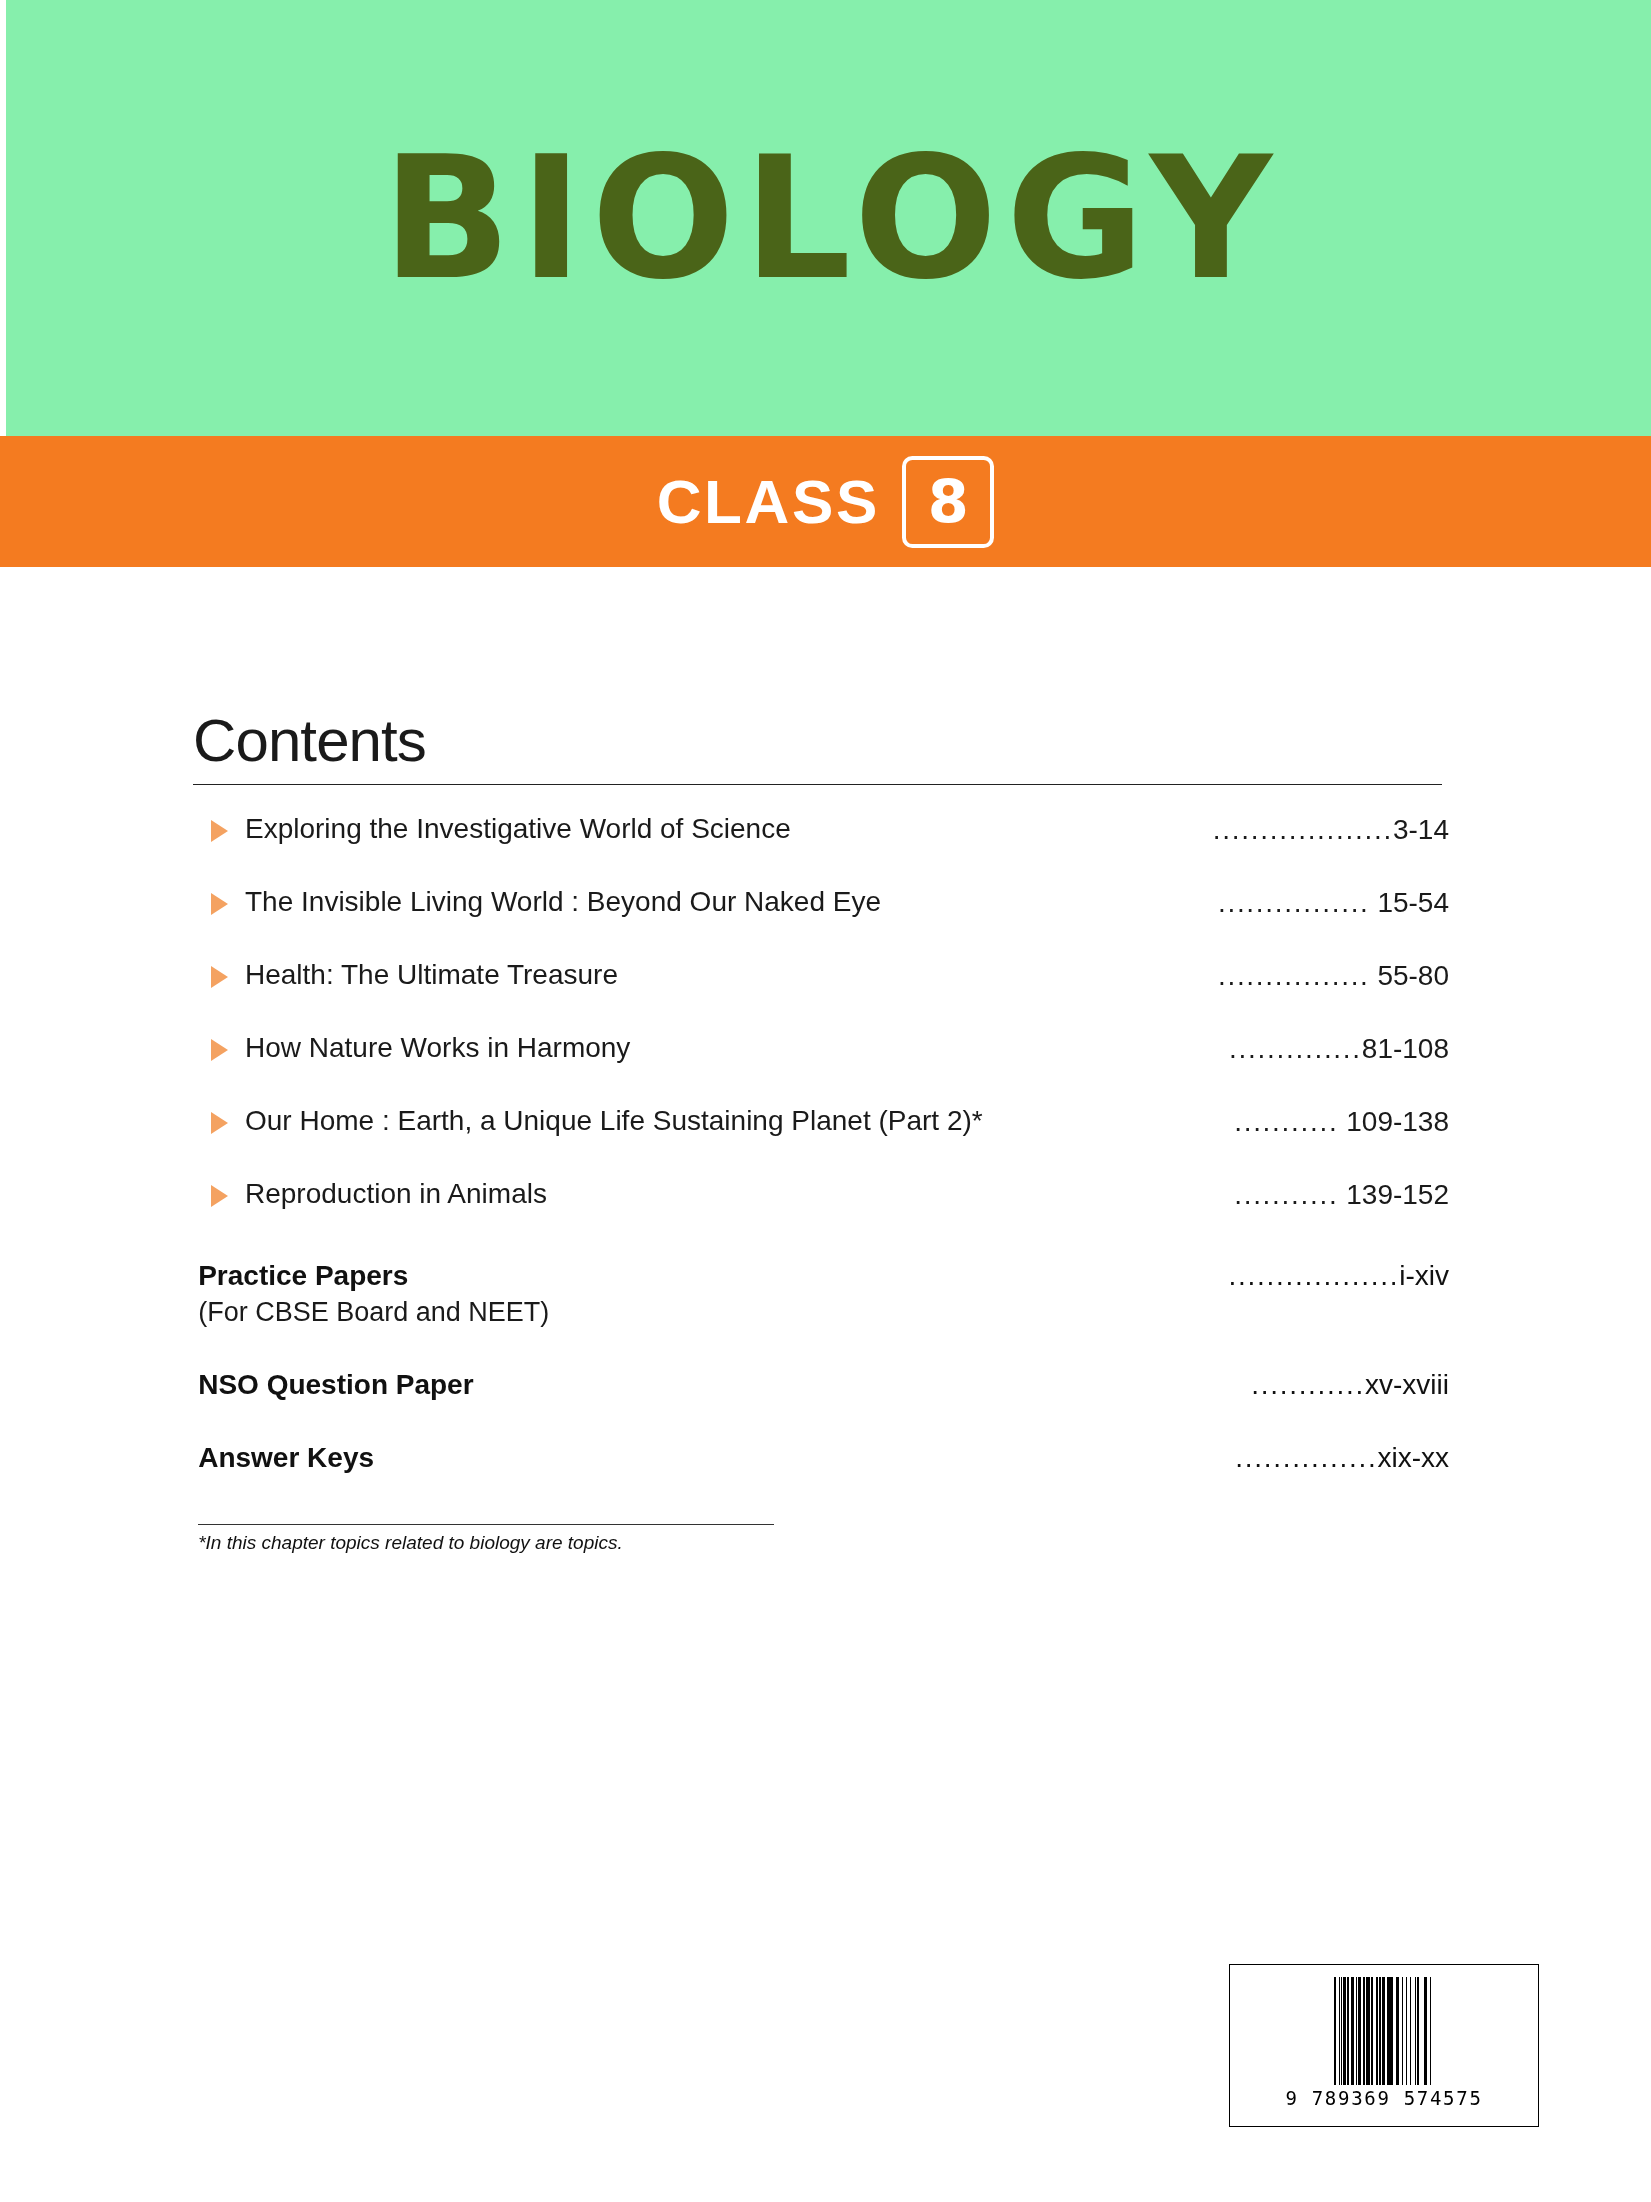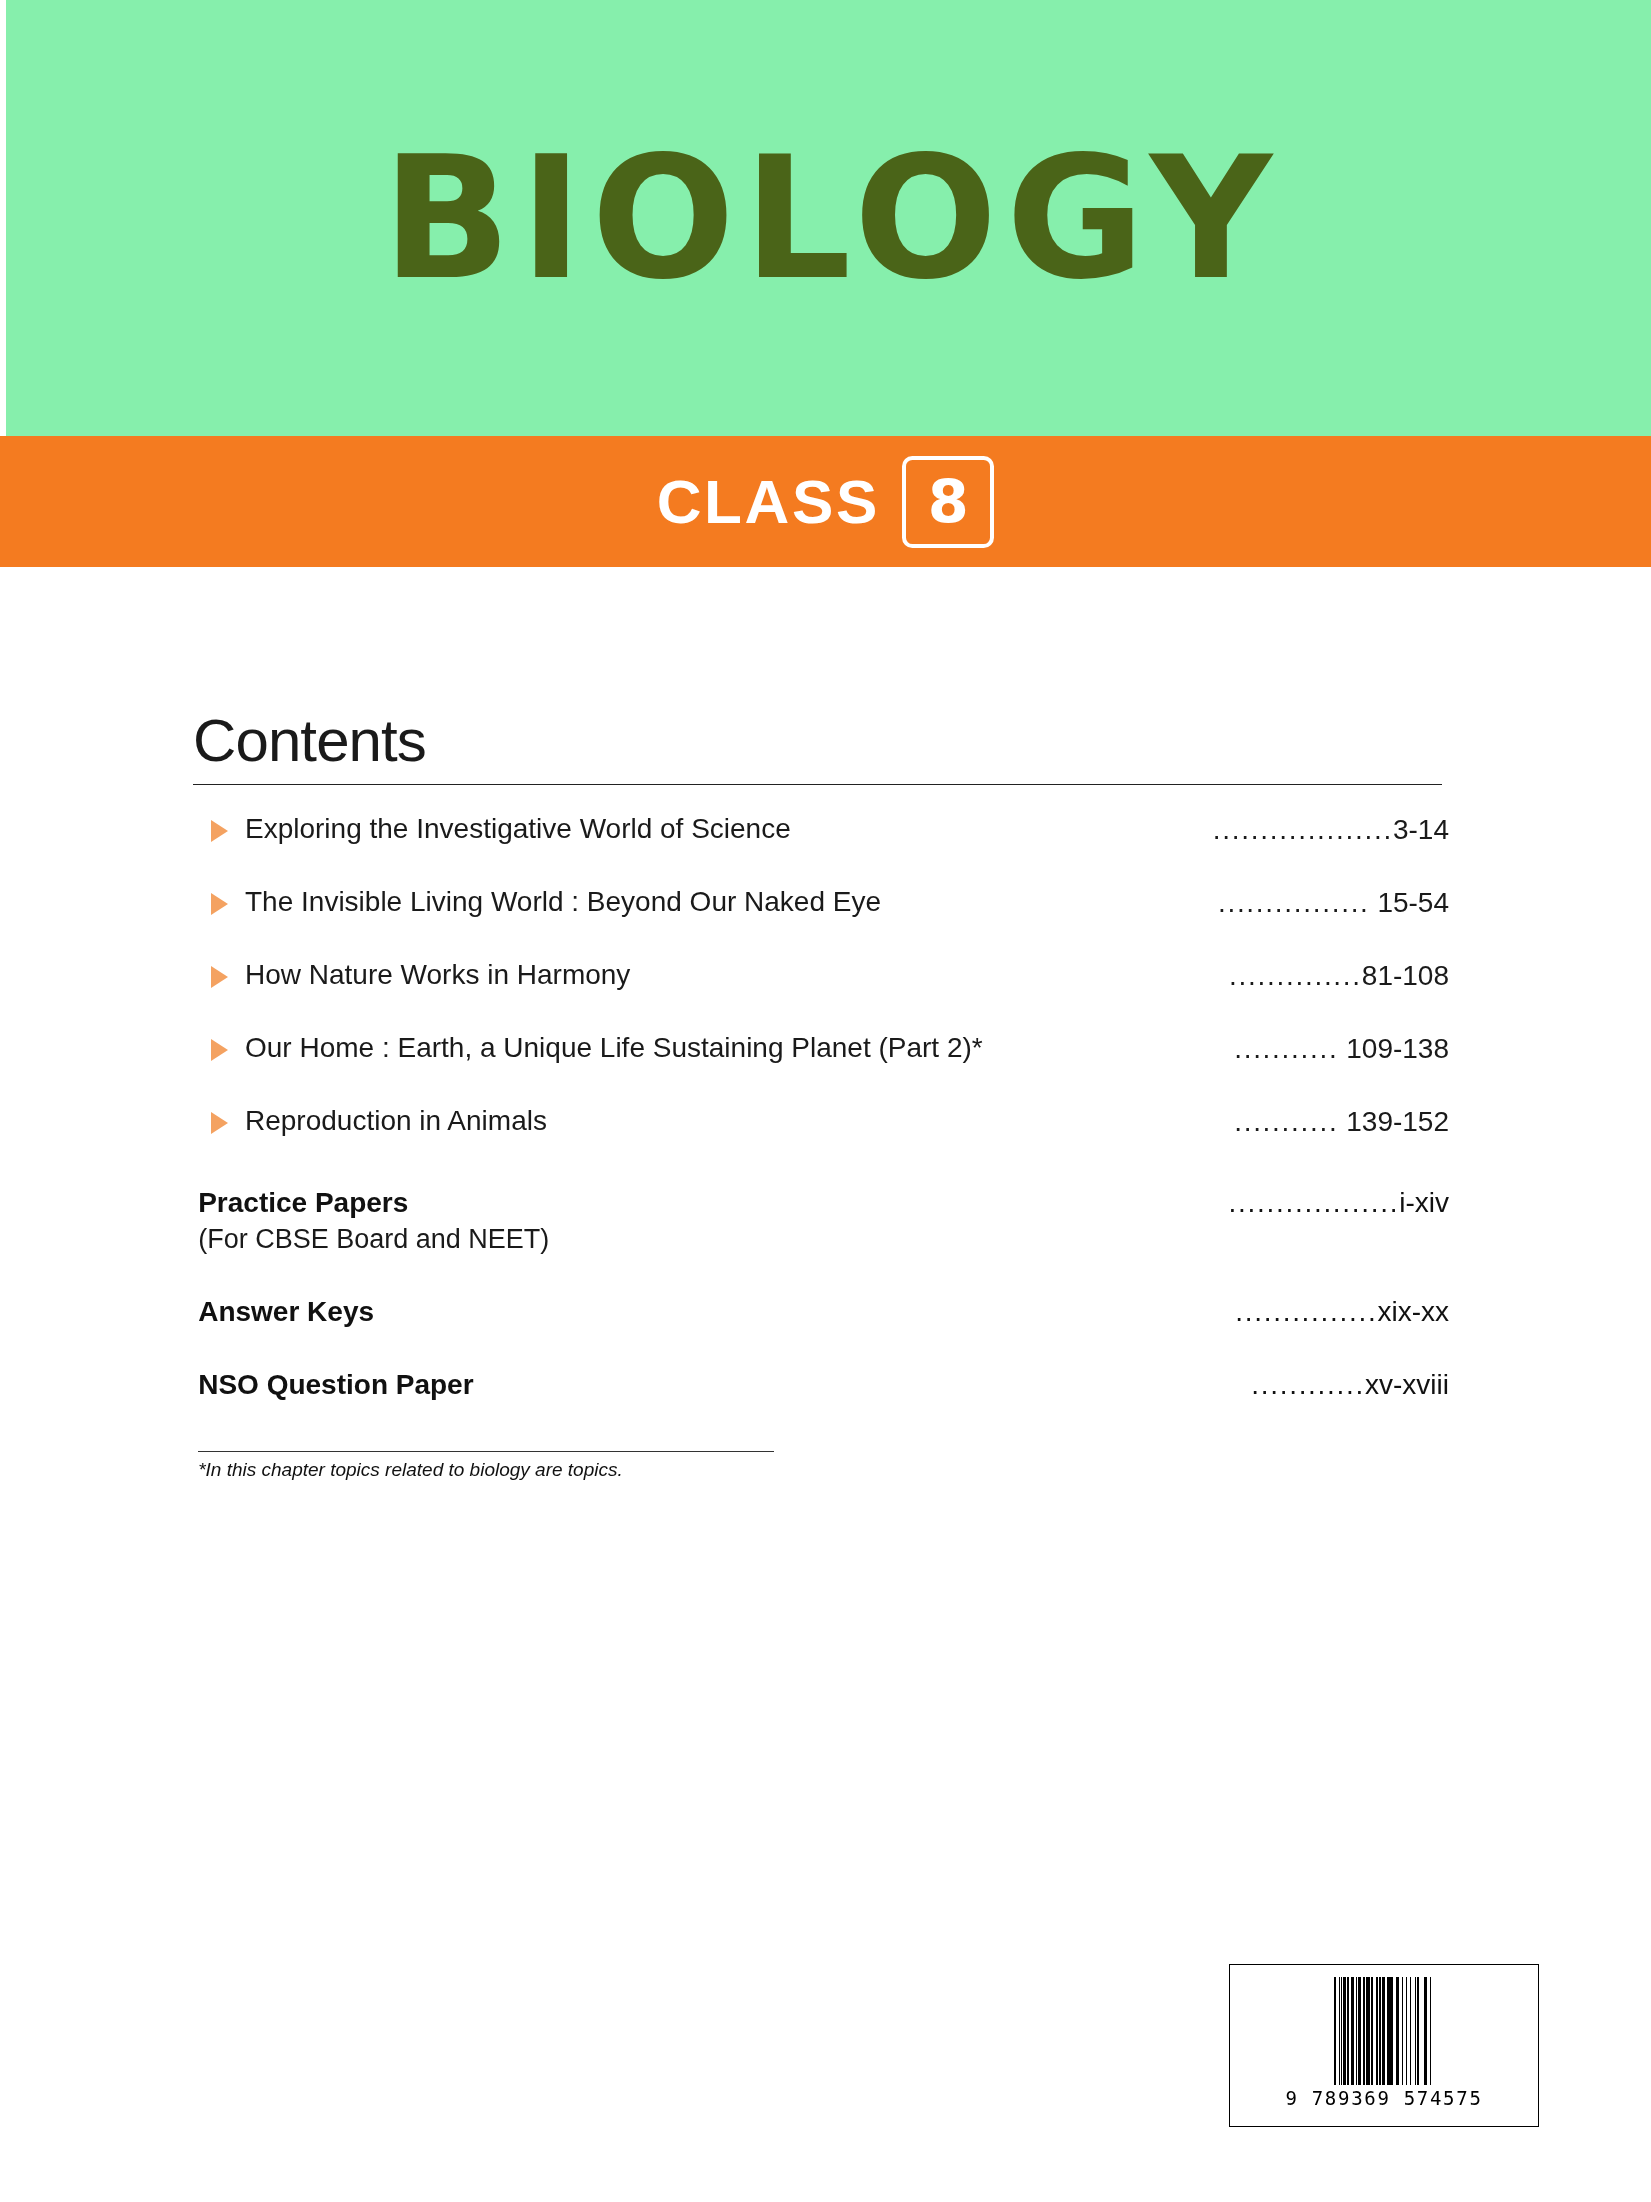--- a/index.html
+++ b/index.html
@@ -228,20 +228,27 @@
   </div>
 
   <div class="toc-row">
     <div class="bullet">
         <div class="tri"></div>
       </div>
     <div class="toc-title">The Invisible Living World : Beyond Our Naked Eye</div>
     <div class="toc-pages"><span class="dots">................</span>&nbsp;<span>15-54</span></div>
   </div>
 
+  <div class="toc-row">
+    <div class="bullet">
+        <div class="tri"></div>
+      </div>
+    <div class="toc-title">Health: The Ultimate Treasure</div>
+    <div class="toc-pages"><span class="dots">................</span>&nbsp;<span>55-80</span></div>
+  </div>
 
   <div class="toc-row">
     <div class="bullet">
         <div class="tri"></div>
       </div>
     <div class="toc-title">How Nature Works in Harmony</div>
     <div class="toc-pages"><span class="dots">..............</span><span>81-108</span></div>
   </div>
 
   <div class="toc-row">
@@ -263,32 +270,32 @@
   <div class="bm-row">
     <div>
       <div class="bm-title">Practice Papers</div>
       <div class="bm-sub">(For CBSE Board and NEET)</div>
     </div>
     <div class="bm-pages"><span class="dots">..................</span><b>i-xiv</b></div>
   </div>
 
   <div class="bm-row">
     <div>
+      <div class="bm-title">NSO Question Paper</div>
+    </div>
+    <div class="bm-pages"><span class="dots">............</span><b>xv-xviii</b></div>
+  </div>
+
+  <div class="bm-row">
+    <div>
       <div class="bm-title">Answer Keys</div>
     </div>
     <div class="bm-pages"><span class="dots">...............</span><b>xix-xx</b></div>
   </div>
 
-  <div class="bm-row">
-    <div>
-      <div class="bm-title">NSO Question Paper</div>
-    </div>
-    <div class="bm-pages"><span class="dots">............</span><b>xv-xviii</b></div>
-  </div>
-
   <div class="footnote-wrap">
     <div class="footnote-rule"></div>
     <div class="footnote">*In this chapter topics related to biology are topics.</div>
   </div>
 </div>
 
 <div class="barcode-box">
   <div class="bars" id="bars">
       <span style="width: 2.6px; background: rgb(0, 0, 0);"></span>
       <span style="width: 2.6px; background: rgb(255, 255, 255);"></span>

